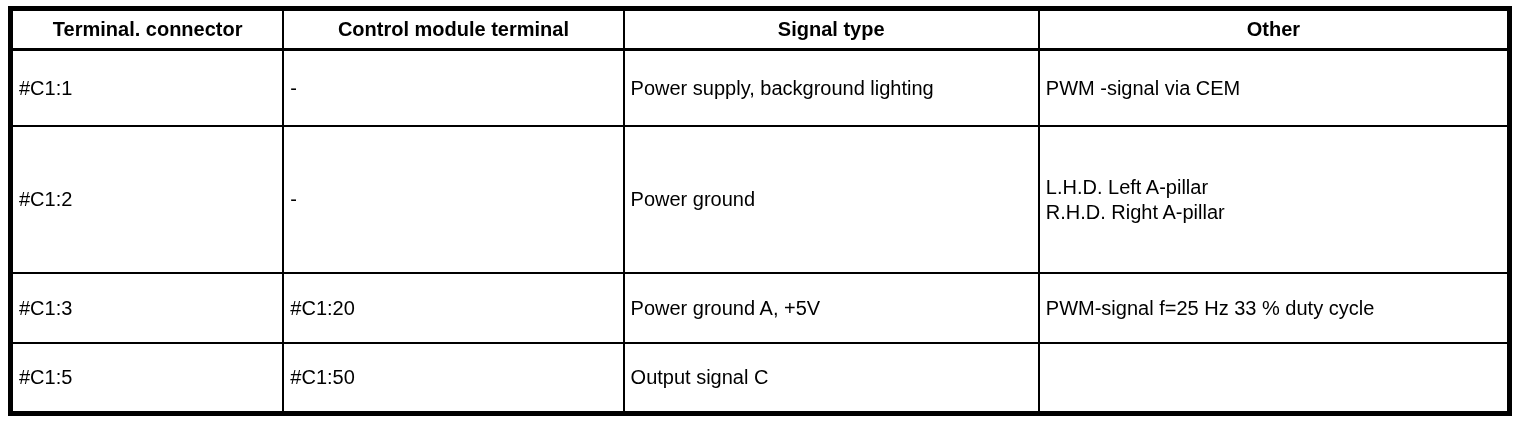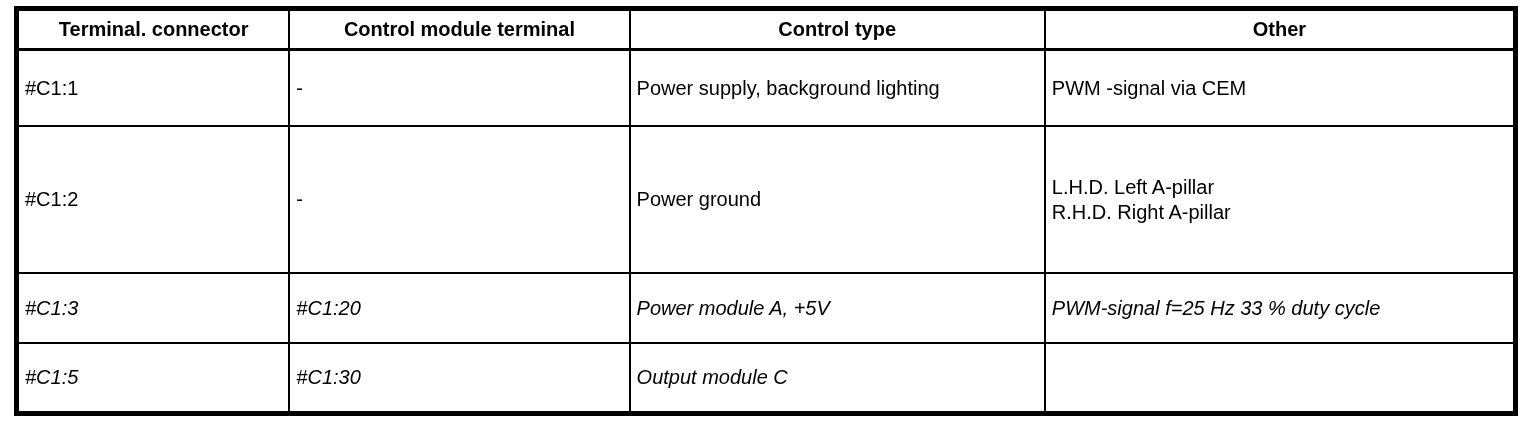--- a/index.html
+++ b/index.html
@@ -13,21 +13,20 @@
     font-family: "Liberation Sans", sans-serif;
     color: #000000;
     overflow: hidden;
   }
   .table-wrap {
     position: absolute;
     top: 6px;
     left: 8px;
     width: 1504px;
     height: 410px;
-    margin-left: 6px;
   }
   table.pin-table {
     border-collapse: collapse;
     width: 100%;
     height: 100%;
     table-layout: fixed;
     background: #ffffff;
     border: 5px solid #000000;
   }
   col.c1 { width: 18.2%; }
@@ -49,62 +48,62 @@
   }
   td {
     font-weight: normal;
     text-align: left;
     padding: 2px 2px 2px 6px;
     white-space: pre-line;
   }
   tr.row-header { height: 41px; }
   tr.row-first  { height: 45px; }
   tr.row-tall   { height: 86px; }
-  tr.row-std    { height: 41px; font-style: italic; }
+  tr.row-std    { height: 41px; }
 </style>
 </head>
 <body>
 
 <div class="table-wrap">
   <table class="pin-table">
     <colgroup>
       <col class="c1">
         <col class="c2">
         <col class="c3">
         <col class="c4">
     </colgroup>
     <thead>
       <tr class="row-header">
         <th>Terminal. connector</th>
         <th>Control module terminal</th>
-        <th>Control type</th>
+        <th>Signal type</th>
         <th>Other</th>
       </tr>
     </thead>
     <tbody>
       <tr class="row-first">
         <td>#C1:1</td>
         <td>-</td>
         <td>Power supply, background lighting</td>
         <td>PWM -signal via CEM</td>
       </tr>
       <tr class="row-tall">
         <td>#C1:2</td>
         <td>-</td>
         <td>Power ground</td>
         <td>L.H.D. Left A-pillar
 R.H.D. Right A-pillar</td>
       </tr>
       <tr class="row-std">
         <td>#C1:3</td>
         <td>#C1:20</td>
-        <td>Power module A, +5V</td>
+        <td>Power ground A, +5V</td>
         <td>PWM-signal f=25 Hz 33 % duty cycle</td>
       </tr>
       <tr class="row-std">
         <td>#C1:5</td>
-        <td>#C1:30</td>
-        <td>Output module C</td>
+        <td>#C1:50</td>
+        <td>Output signal C</td>
         <td></td>
       </tr>
     </tbody>
   </table>
 </div>
 
 </body></html>

